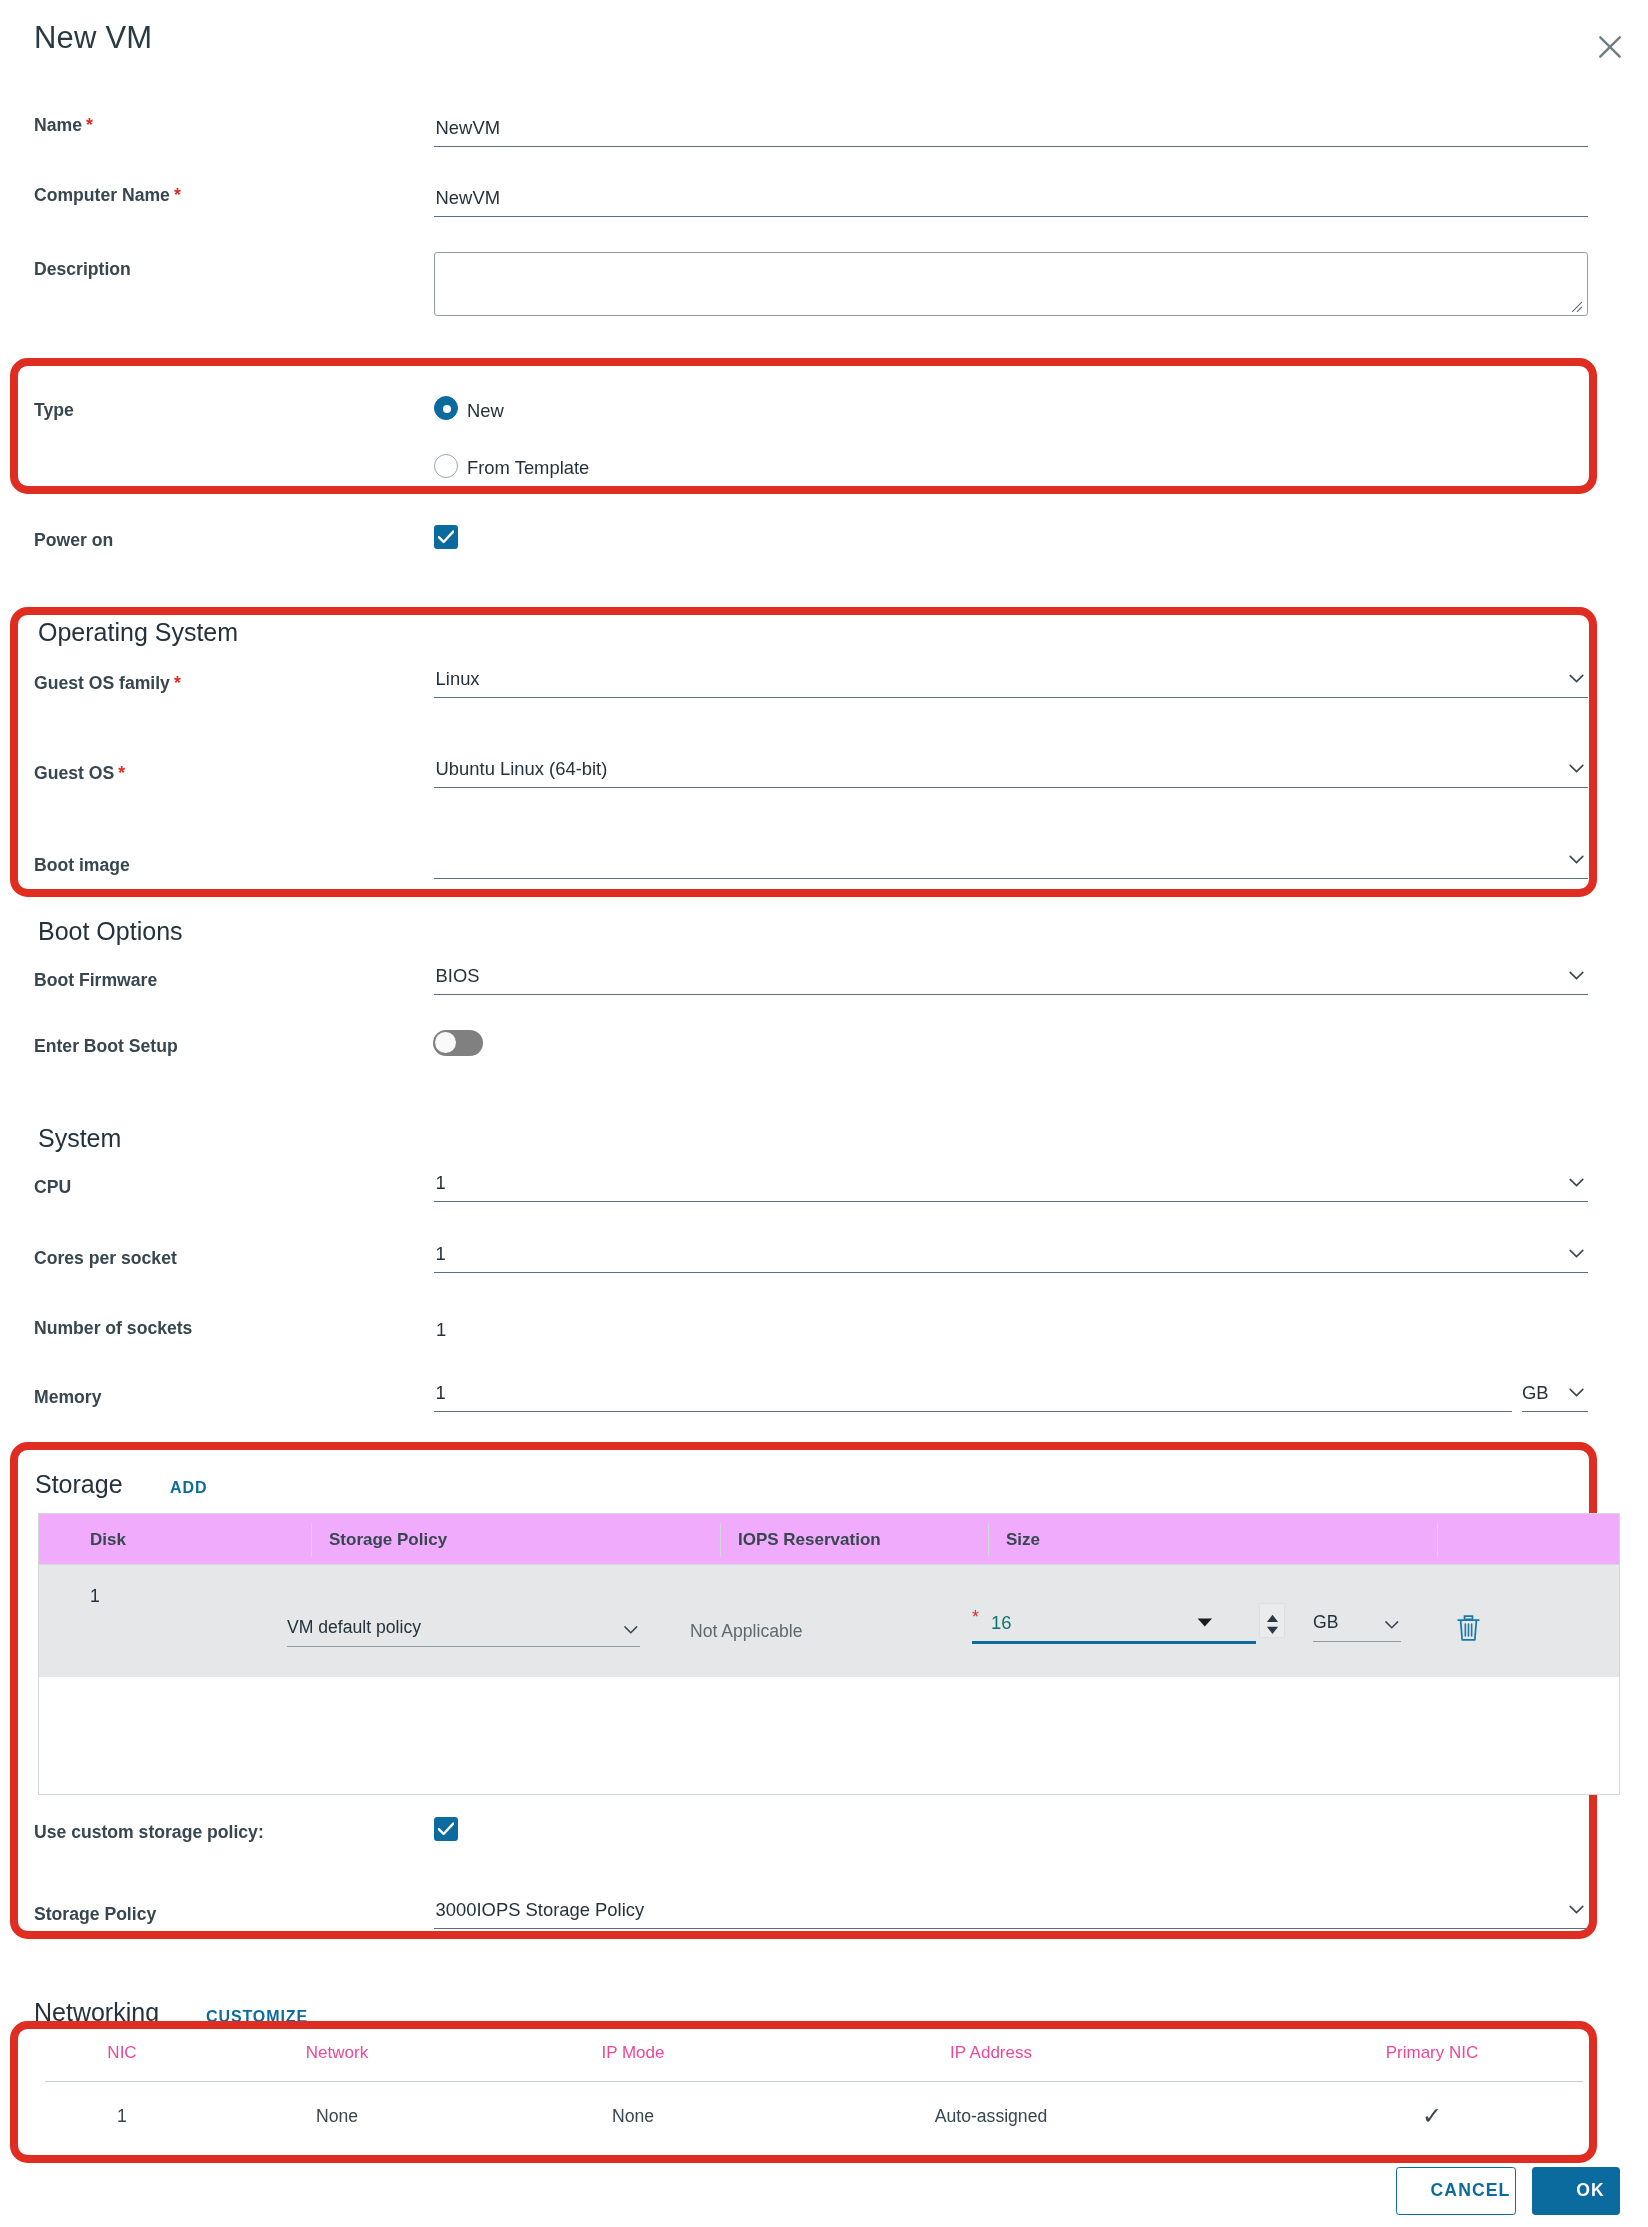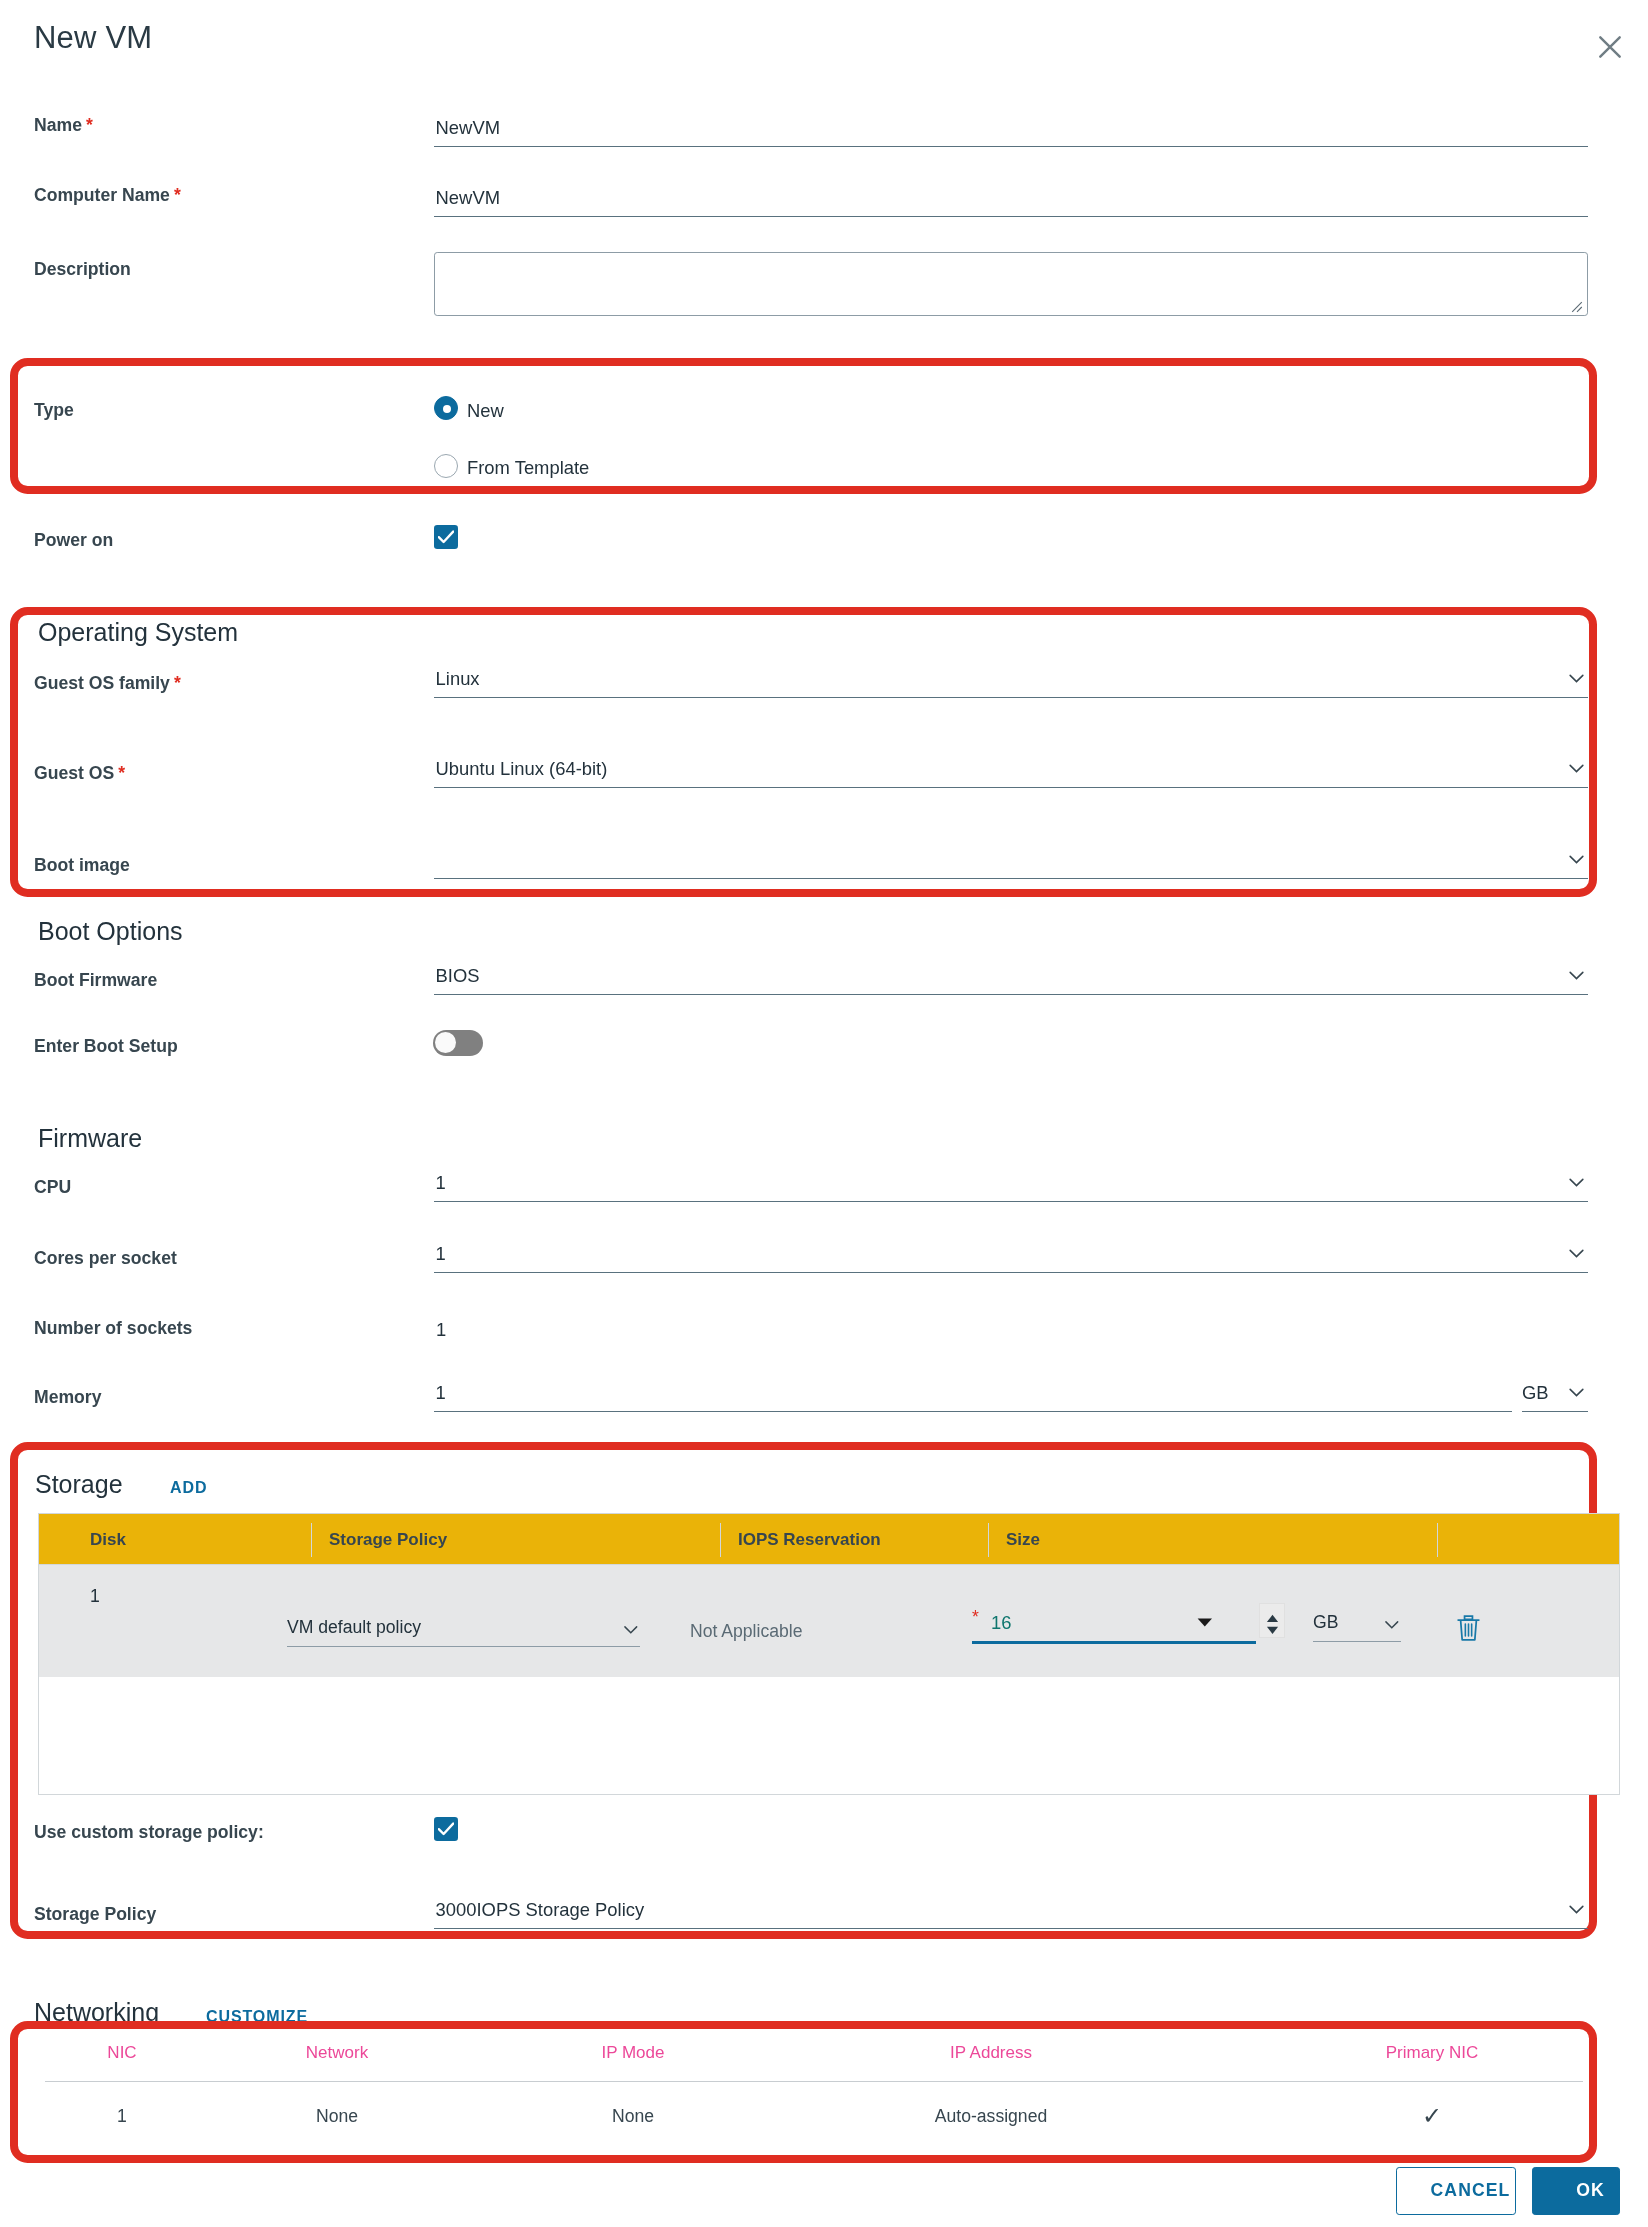--- a/index.html
+++ b/index.html
@@ -116,21 +116,21 @@
   }
 
   
   .stbl {
     position: absolute; left: 38px; top: 1513px;
     width: 1582px; height: 282px;
     border: 0.8px solid #d2d7da; background: #fff;
   }
   .sthead {
     position: absolute; left: 0; top: 0; width: 100%; height: 51px;
-    background: #eab308; border-bottom: 0.8px solid #d2d7da;
+    background: #f0abfc; border-bottom: 0.8px solid #d2d7da;
   }
   .sthead .th {
     position: absolute; top: 15px;
     font-size: 17px; font-weight: 700; color: #37464f; line-height: 21px;
   }
   .sthead .sep {
     position: absolute; top: 8.8px; width: 0.8px; height: 34px; background: #d2d7da;
   }
   .strow {
     position: absolute; left: 0; top: 51px; width: 100%; height: 112px;
@@ -315,21 +315,21 @@
     </div>
   </div>
 
   <div class="row" style="top:1030px;">
     <div class="lbl" style="top:5.6px;">Enter Boot Setup</div>
     <div class="toggle" style="left:433px; top:0px;">
       <div class="knob"></div>
     </div>
   </div>
 
-  <div class="section-h" style="top:1123px;">Firmware</div>
+  <div class="section-h" style="top:1123px;">System</div>
 
   <div class="row" style="top:1167px;">
     <div class="lbl" style="top:9.6px;">CPU</div>
     <div class="field">
       <div class="val">1</div>
       <div class="caret">
         <svg width="19" height="19" viewBox="0 0 24 24">
             <path d="M4 8 L12 16 L20 8" stroke="#37464f" stroke-width="2" fill="none" stroke-linecap="round"></path>
           </svg>
       </div>

